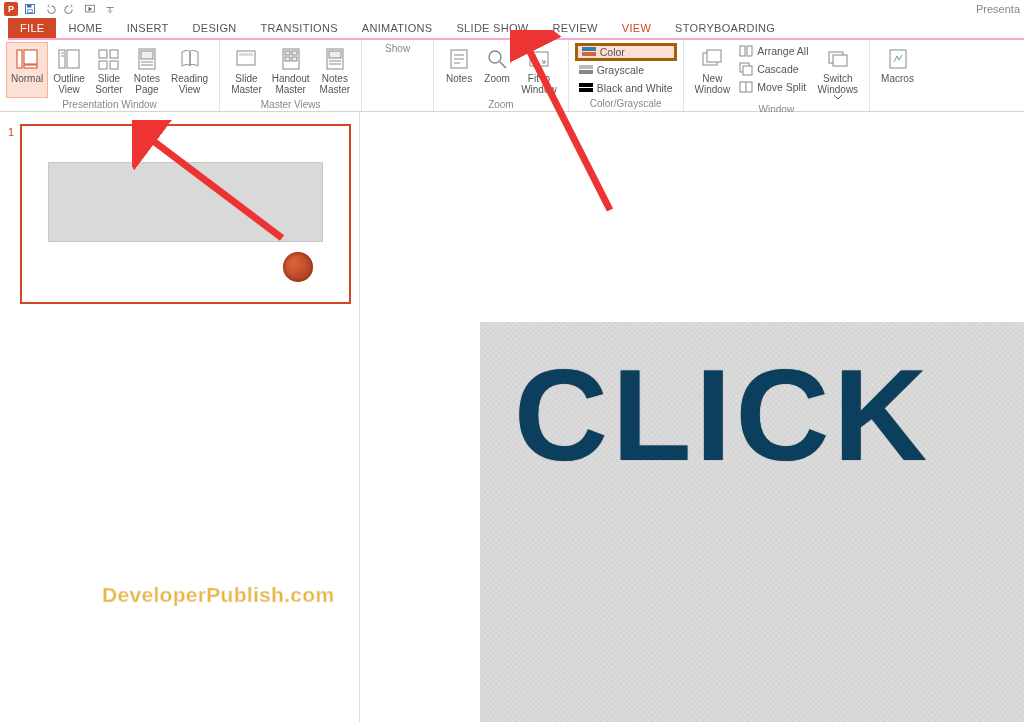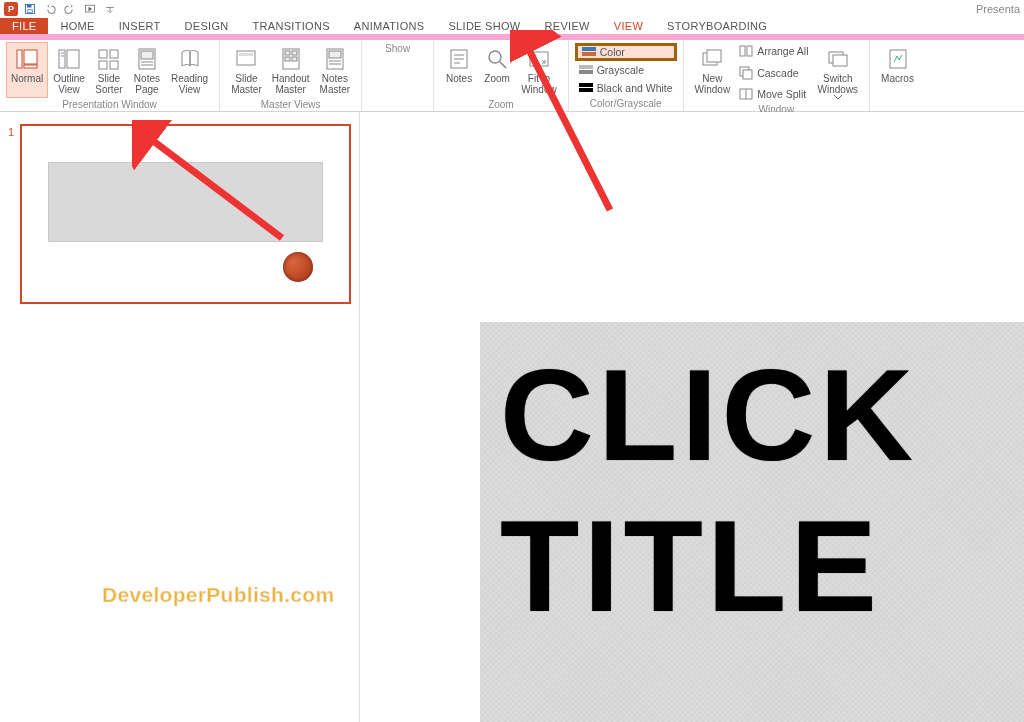--- a/index.html
+++ b/index.html
@@ -7,21 +7,21 @@
 
 
 .titlebar { height: 18px; background: #fff; display: flex; align-items: center; padding: 0 4px; }
 .titlebar .app-icon { width: 14px; height: 14px; background: #d24726; color: #fff; font-size: 9px; font-weight: bold; display: flex; align-items: center; justify-content: center; border-radius: 2px; }
 .titlebar .qat-btn { width: 16px; height: 16px; margin-left: 4px; display: flex; align-items: center; justify-content: center; color: #666; cursor: pointer; }
 .titlebar .qat-btn svg { width: 12px; height: 12px; }
 .titlebar .spacer { flex: 1; }
 .titlebar .doc-title { color: #888; font-size: 11px; }
 
 
-.tabs { height: 22px; display: flex; align-items: stretch; border-bottom: 6px solid #f9a8d4; background: #fff; }
+.tabs { height: 22px; display: flex; align-items: stretch; border-bottom: 2px solid #f9a8d4; background: #fff; margin-left: 8px; }
 .tab { padding: 0 12px; display: flex; align-items: center; font-size: 11px; color: #555; letter-spacing: .3px; cursor: pointer; }
 .tab.file { background: #d24726; color: #fff; font-weight: 400; }
 .tab.active { color: #d24726; }
 
 
 .ribbon { height: 72px; background: #fff; border-bottom: 1px solid #d4d4d4; display: flex; }
 .group { border-right: 1px solid #e3e3e3; display: flex; flex-direction: column; position: relative; padding: 2px 6px 0 6px; }
 .group .row { display: flex; flex: 1; }
 .group .groupname { text-align: center; font-size: 10px; color: #888; padding: 1px 0 2px 0; }
 .bigbtn { display: flex; flex-direction: column; align-items: center; justify-content: flex-start; padding: 2px 4px; min-width: 38px; cursor: pointer; border: 1px solid transparent; }
@@ -44,21 +44,21 @@
 .thumb .seal { position: absolute; width: 30px; height: 30px; border-radius: 50%; background: radial-gradient(circle at 35% 35%, #d9663a, #a63318); right: 36px; bottom: 20px; box-shadow: inset 0 0 4px #7a2810; }
 
 .canvas { flex: 1; background: #fff; position: relative; overflow: hidden; }
 .slidepage { position: absolute; left: 120px; top: 210px; width: 1000px; height: 500px; }
 .slidepage .texture { position: absolute; inset: 0; background:
   repeating-linear-gradient(45deg, rgba(0,0,0,.02) 0 2px, transparent 2px 4px),
   repeating-linear-gradient(-45deg, rgba(0,0,0,.02) 0 2px, transparent 2px 4px),
   #d8d8d8;
   filter: contrast(1.05);
 }
-.slidepage .title { position: absolute; left: 20px; top: 18px; font-family: Georgia, "Times New Roman", serif; font-size: 130px; line-height: 150px; font-weight: 700; color: #000000; letter-spacing: 4px; text-shadow: 0 0 1px #666;
+.slidepage .title { position: absolute; left: 34px; top: 18px; font-family: Georgia, "Times New Roman", serif; font-size: 130px; line-height: 150px; font-weight: 700; color: #0c4a6e; letter-spacing: 4px; text-shadow: 0 0 1px #666;
   mix-blend-mode: multiply; }
 
 .watermark { position: absolute; left: 102px; top: 583px; font-size: 21px; font-weight: 600; color: #f2b430; -webkit-text-stroke: .6px #e8e8e8; letter-spacing: .3px; }
 
 
 .arrow { position: absolute; pointer-events: none; }
 
 
 svg { display: block; }
 </style>
@@ -267,21 +267,21 @@
   <div class="group">
     <div class="row">
       <div class="bigbtn">
         <svg class="icon" viewBox="0 0 24 24">
             <rect x="3" y="6" width="14" height="12" fill="#fff" stroke="#888"></rect>
             <rect x="7" y="3" width="14" height="12" fill="#fff" stroke="#888"></rect>
           </svg>
         <div class="lbl" style="white-space:pre">New
 Window</div>
       </div>
-      <div style="display:flex; flex-direction:column; justify-content:space-between;">
+      <div style="display:flex; flex-direction:column; justify-content:flex-start;">
         <div class="smallrow">
           <svg class="icon" viewBox="0 0 14 14">
               <rect x="1" y="2" width="5" height="10" fill="#fff" stroke="#888"></rect>
               <rect x="8" y="2" width="5" height="10" fill="#fff" stroke="#888"></rect>
             </svg>
           <span>Arrange All</span>
         </div>
         <div class="smallrow">
           <svg class="icon" viewBox="0 0 14 14">
               <rect x="1" y="1" width="9" height="9" fill="#fff" stroke="#888"></rect>
@@ -335,21 +335,20 @@
         <div class="banner"></div>
         <div class="seal"></div>
       </div>
     </div>
   </div>
   <div class="canvas">
     <div class="slidepage">
       <div class="texture"></div>
       <div class="title">
         <span>CLICK</span><br>
-        <span>TITLE</span>
       </div>
     </div>
   </div>
 </div>
 
 <div class="watermark">DeveloperPublish.com</div>
 
 <svg class="arrow" style="left:132px; top:120px;" width="160" height="130" viewBox="0 0 160 130">
   <defs>
       <marker id="ah1" markerWidth="12" markerHeight="12" refX="2" refY="5" orient="auto">

